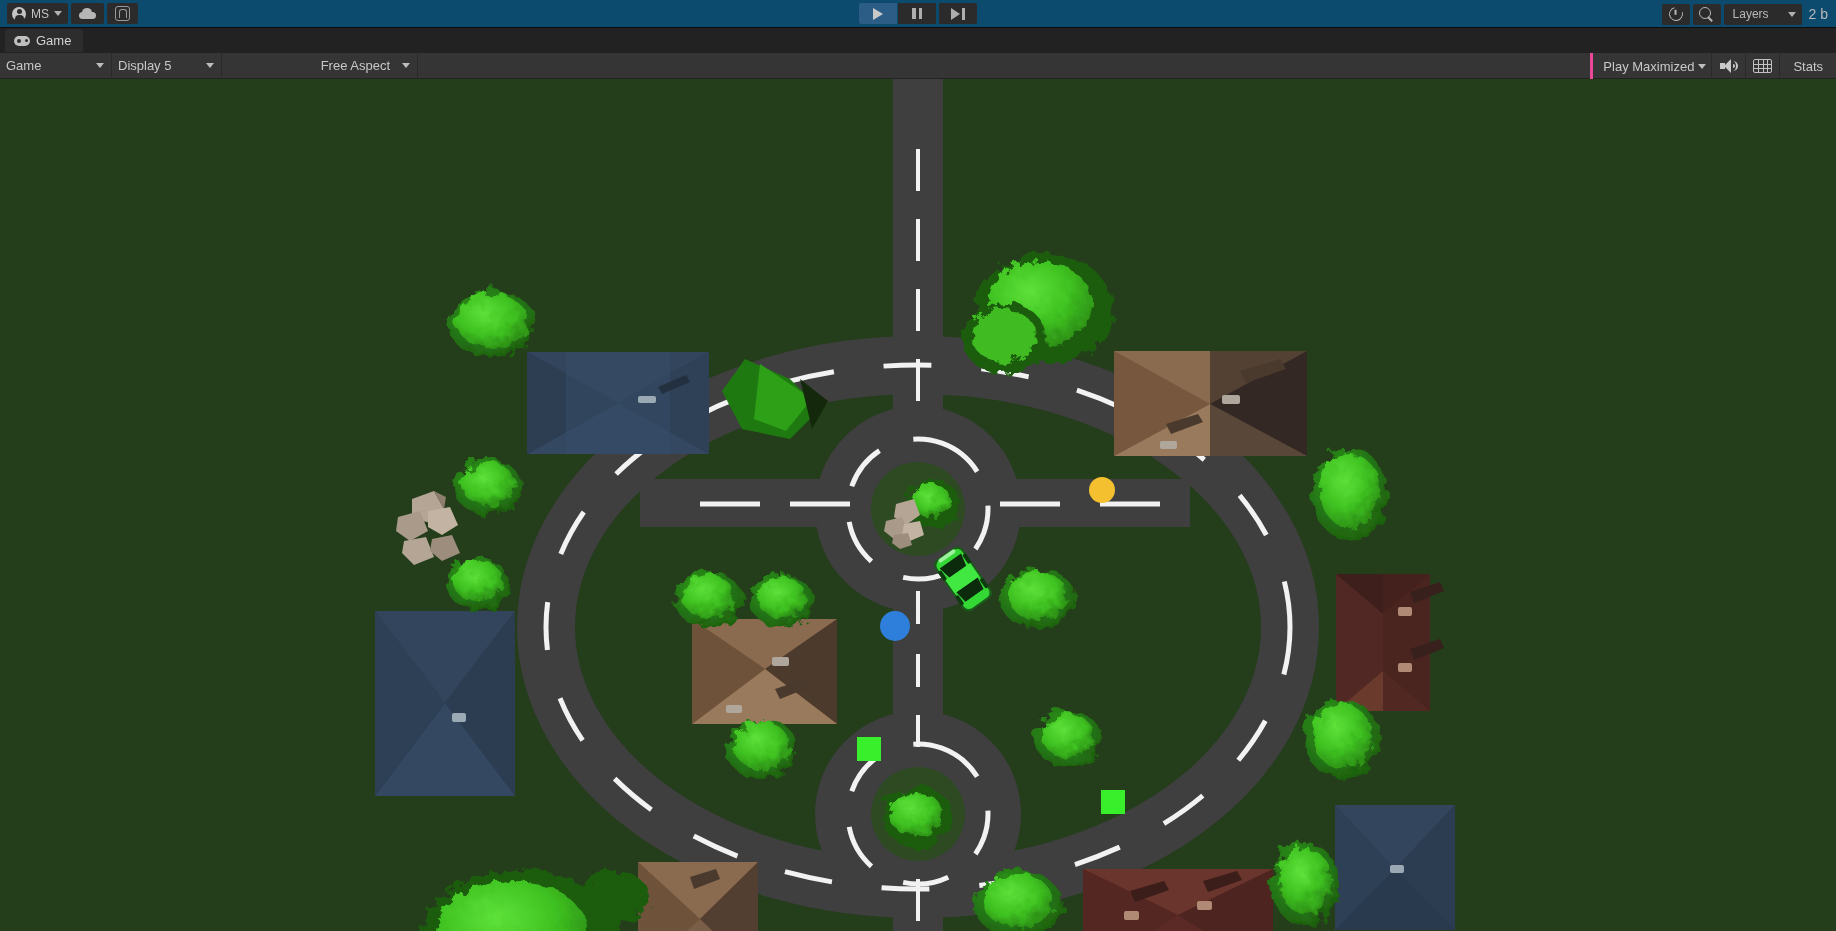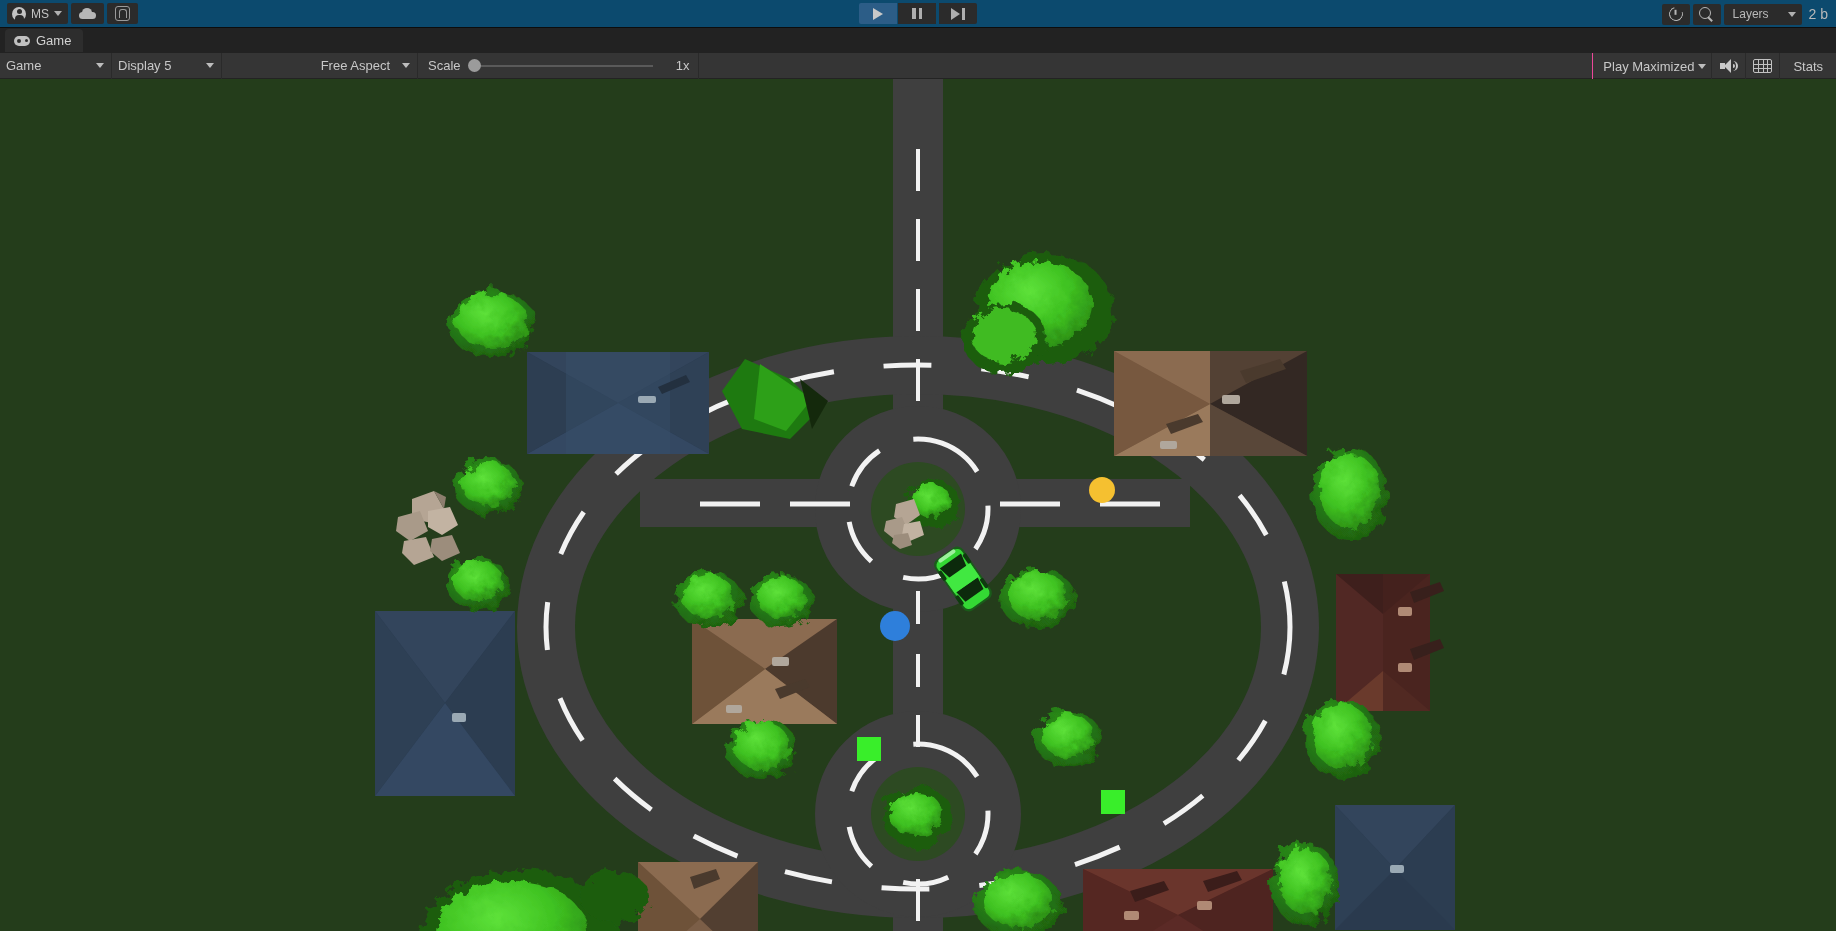--- a/index.html
+++ b/index.html
@@ -188,21 +188,21 @@
   }
   #scale-slider .knob {
     position: absolute; left: 0; width: 13px; height: 13px; border-radius: 50%;
     background: #9b9b9b;
   }
   #scale-value { color: #c8c8c8; font-size: 13px; width: 30px; text-align: right; }
 
   .vt-right {
     position: absolute; right: 0; top: 0; height: 26px; display: flex; align-items: center;
   }
-  .vt-right .vt-drop { border-left: 1px solid #ec4899; border-right: none; }
+  .vt-right .vt-drop { border-left: 3px solid #ec4899; border-right: none; }
   #btn-play-maximized { padding: 0 5px 0 10px; }
   .vt-icon-btn {
     height: 26px; width: 34px; background: transparent; border: none;
     border-left: 1px solid #2a2a2a;
     display: flex; align-items: center; justify-content: center; cursor: pointer;
   }
   .mute-icon { width: 18px; height: 14px; position: relative; }
   .mute-icon::before {
     content: ''; position: absolute; left: 0; top: 4px; width: 5px; height: 6px;
     background: #c8c8c8;
@@ -308,28 +308,20 @@
   <button class="vt-drop" id="drop-display">
     <span>Display 5</span>
     <span class="vt-caret"></span>
   </button>
 
   <button class="vt-drop" id="drop-aspect">
     <span>Free Aspect</span>
     <span class="vt-caret"></span>
   </button>
 
-  <div id="scale-group">
-    <span class="lbl">Scale</span>
-    <div id="scale-slider">
-      <div class="track"></div>
-      <div class="knob"></div>
-    </div>
-    <span id="scale-value">1x</span>
-  </div>
 
   <div class="vt-right">
     <button class="vt-drop" id="btn-play-maximized">
       <span>Play Maximized</span>
       <span class="vt-caret" style="margin-left:4px"></span>
     </button>
     <button class="vt-icon-btn">
       <span class="mute-icon">
         <span class="snd-wave"></span>
           <span class="snd-wave2"></span>

